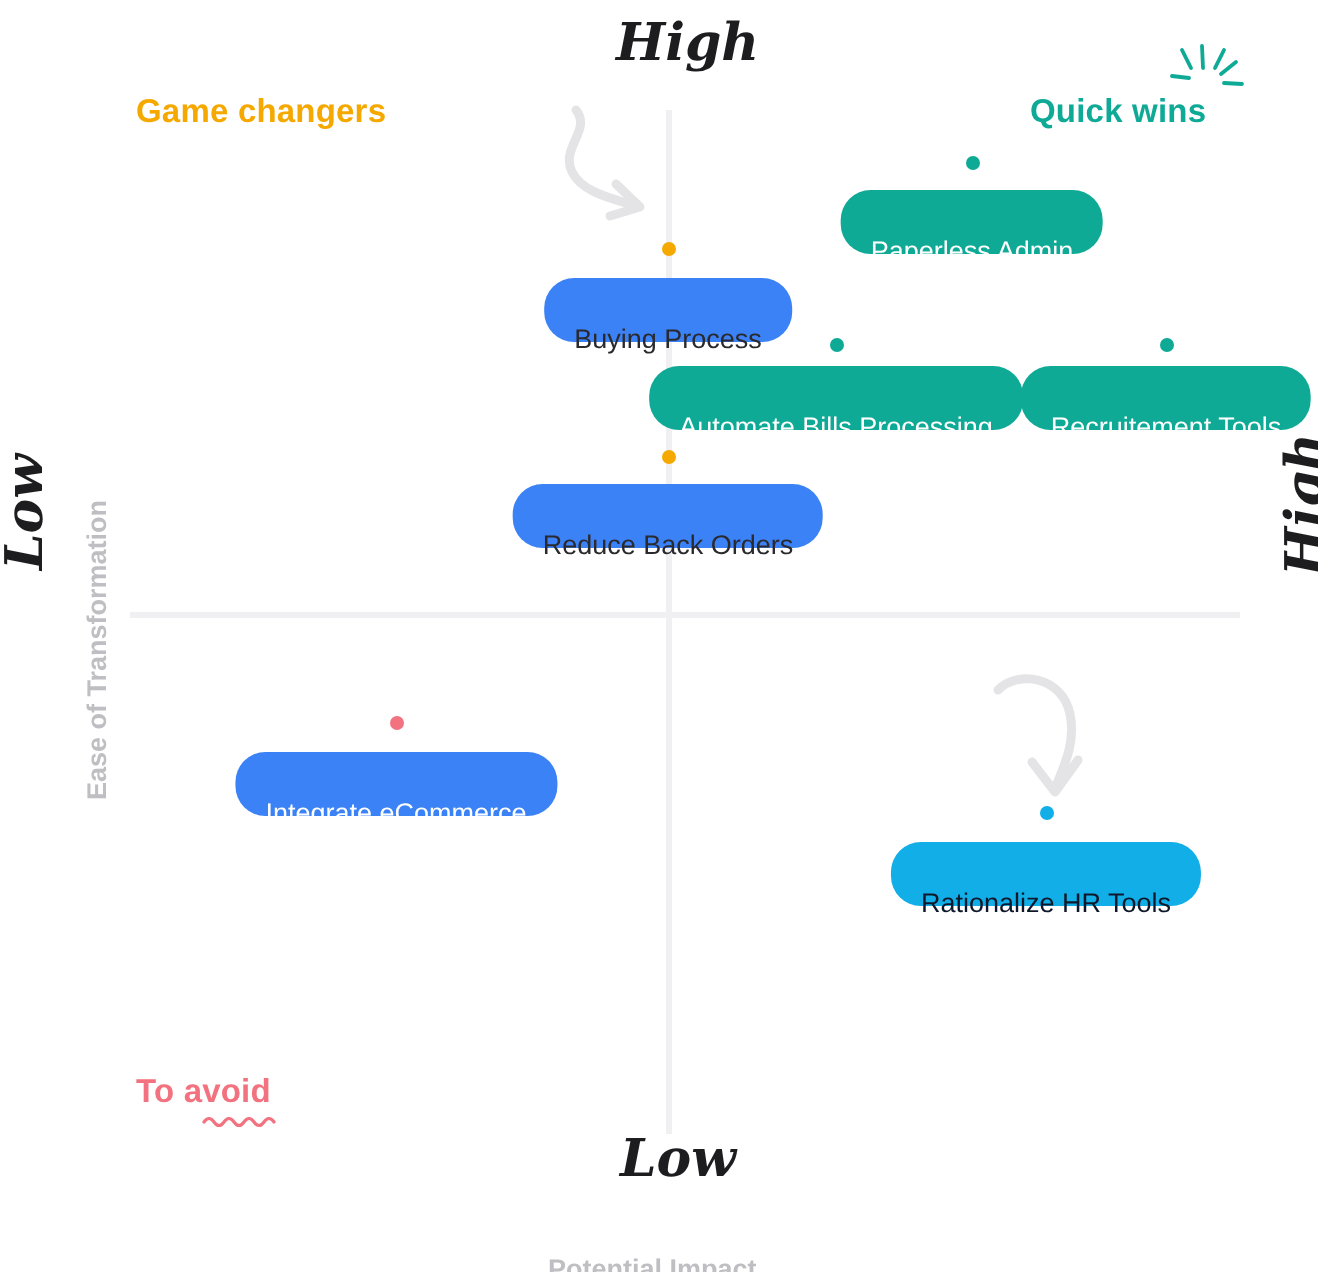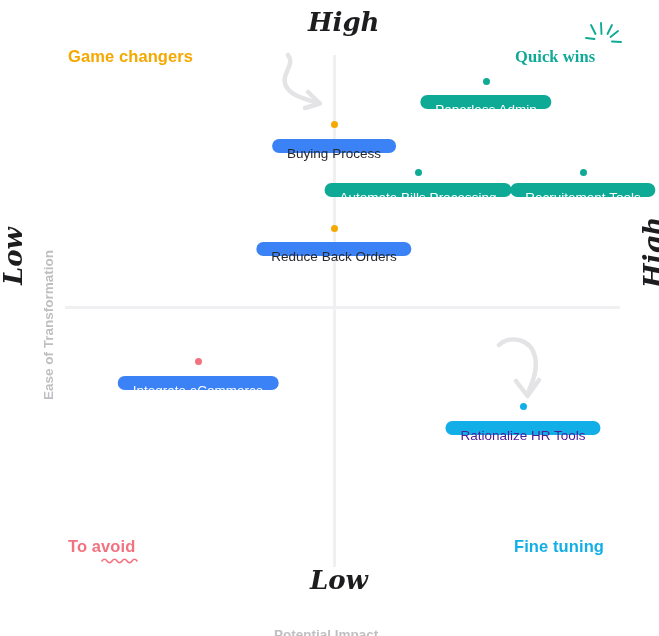--- a/index.html
+++ b/index.html
@@ -40,21 +40,21 @@
   
   .quadrant-label {
     position: absolute;
     font-family: "Liberation Sans", sans-serif;
     font-weight: bold;
     font-size: 16.5px;
     letter-spacing: .1px;
     white-space: nowrap;
   }
   #label-game-changers { left: 68px;  top: 47px;  color: #F5A800; }
-  #label-quick-wins    { left: 515px; top: 47px;  color: #0FAA96; font-family: Liberation Serif, serif; }
+  #label-quick-wins    { left: 515px; top: 47px;  color: #0FAA96; }
   #label-to-avoid      { left: 68px;  top: 537px; color: #F2727F; }
   #label-fine-tuning   { left: 514px; top: 537px; color: #12AEE8; }
 
   
   #to-avoid-squiggle {
     position: absolute;
     left: 101px;
     top: 556px;
     width: 38px;
     height: 8px;
@@ -113,35 +113,35 @@
 
   
   .dot {
     position: absolute;
     width: 7px;
     height: 7px;
     border-radius: 50%;
   }
   .pill {
     position: absolute;
-    height: 14px;
+    height: 24px;
     line-height: 30px;
-    padding: 0 15px;
+    padding: 16px 15px;
     border-radius: 15px;
     font-family: "Liberation Sans", sans-serif;
     font-size: 13.5px;
     white-space: nowrap;
     transform: translateX(-50%);
     text-align: center;
     box-sizing: border-box;
   }
   .pill.neutral { background: #3b82f6; color: #2a2a2e; }
   .pill.teal    { background: #0FAA96; color: #ffffff; }
   .pill.pink    { background: #3b82f6; color: #ffffff; }
-  .pill.blue    { background: #12AEE8; color: #4c1d95; }
+  .pill.blue    { background: #12AEE8; color: #0f172a; }
 
   
   .curved-arrow {
     position: absolute;
     pointer-events: none;
   }
   #arrow-top-left  { left: 274px; top: 52px;  width: 62px; height: 68px; }
   #arrow-bottom-right { left: 495px; top: 335px; width: 62px; height: 72px; }
 </style>
 </head>
@@ -156,21 +156,20 @@
   <div id="scale-bottom" class="script-word">Low</div>
   <div id="scale-left" class="script-word">Low</div>
   <div id="scale-right" class="script-word">High</div>
 
   <div id="axis-title-x" class="axis-title">Potential Impact</div>
   <div id="axis-title-y" class="axis-title">Ease of Transformation</div>
 
   <div id="label-game-changers" class="quadrant-label">Game changers</div>
   <div id="label-quick-wins" class="quadrant-label">Quick wins</div>
   <div id="label-to-avoid" class="quadrant-label">To avoid</div>
-  <div id="label-fine-tuning" class="quadrant-label">Fine tuning</div>
 
   <svg id="to-avoid-squiggle" viewBox="0 0 38 8">
     <path d="M1 5 Q3.5 1.5 6 5 T11 5 T16 5 T21 5 T26 5 T31 5 T36 5" fill="none" stroke="#F2727F" stroke-width="1.6" stroke-linecap="round"></path>
   </svg>
 
   <svg id="quick-wins-sparkle" viewBox="0 0 46 34">
     <g fill="none" stroke="#0FAA96" stroke-width="1.9" stroke-linecap="round">
       <path d="M6 3 L10.5 12"></path>
       <path d="M16 1 L16.5 12"></path>
       <path d="M27 3 L22.5 12"></path>

